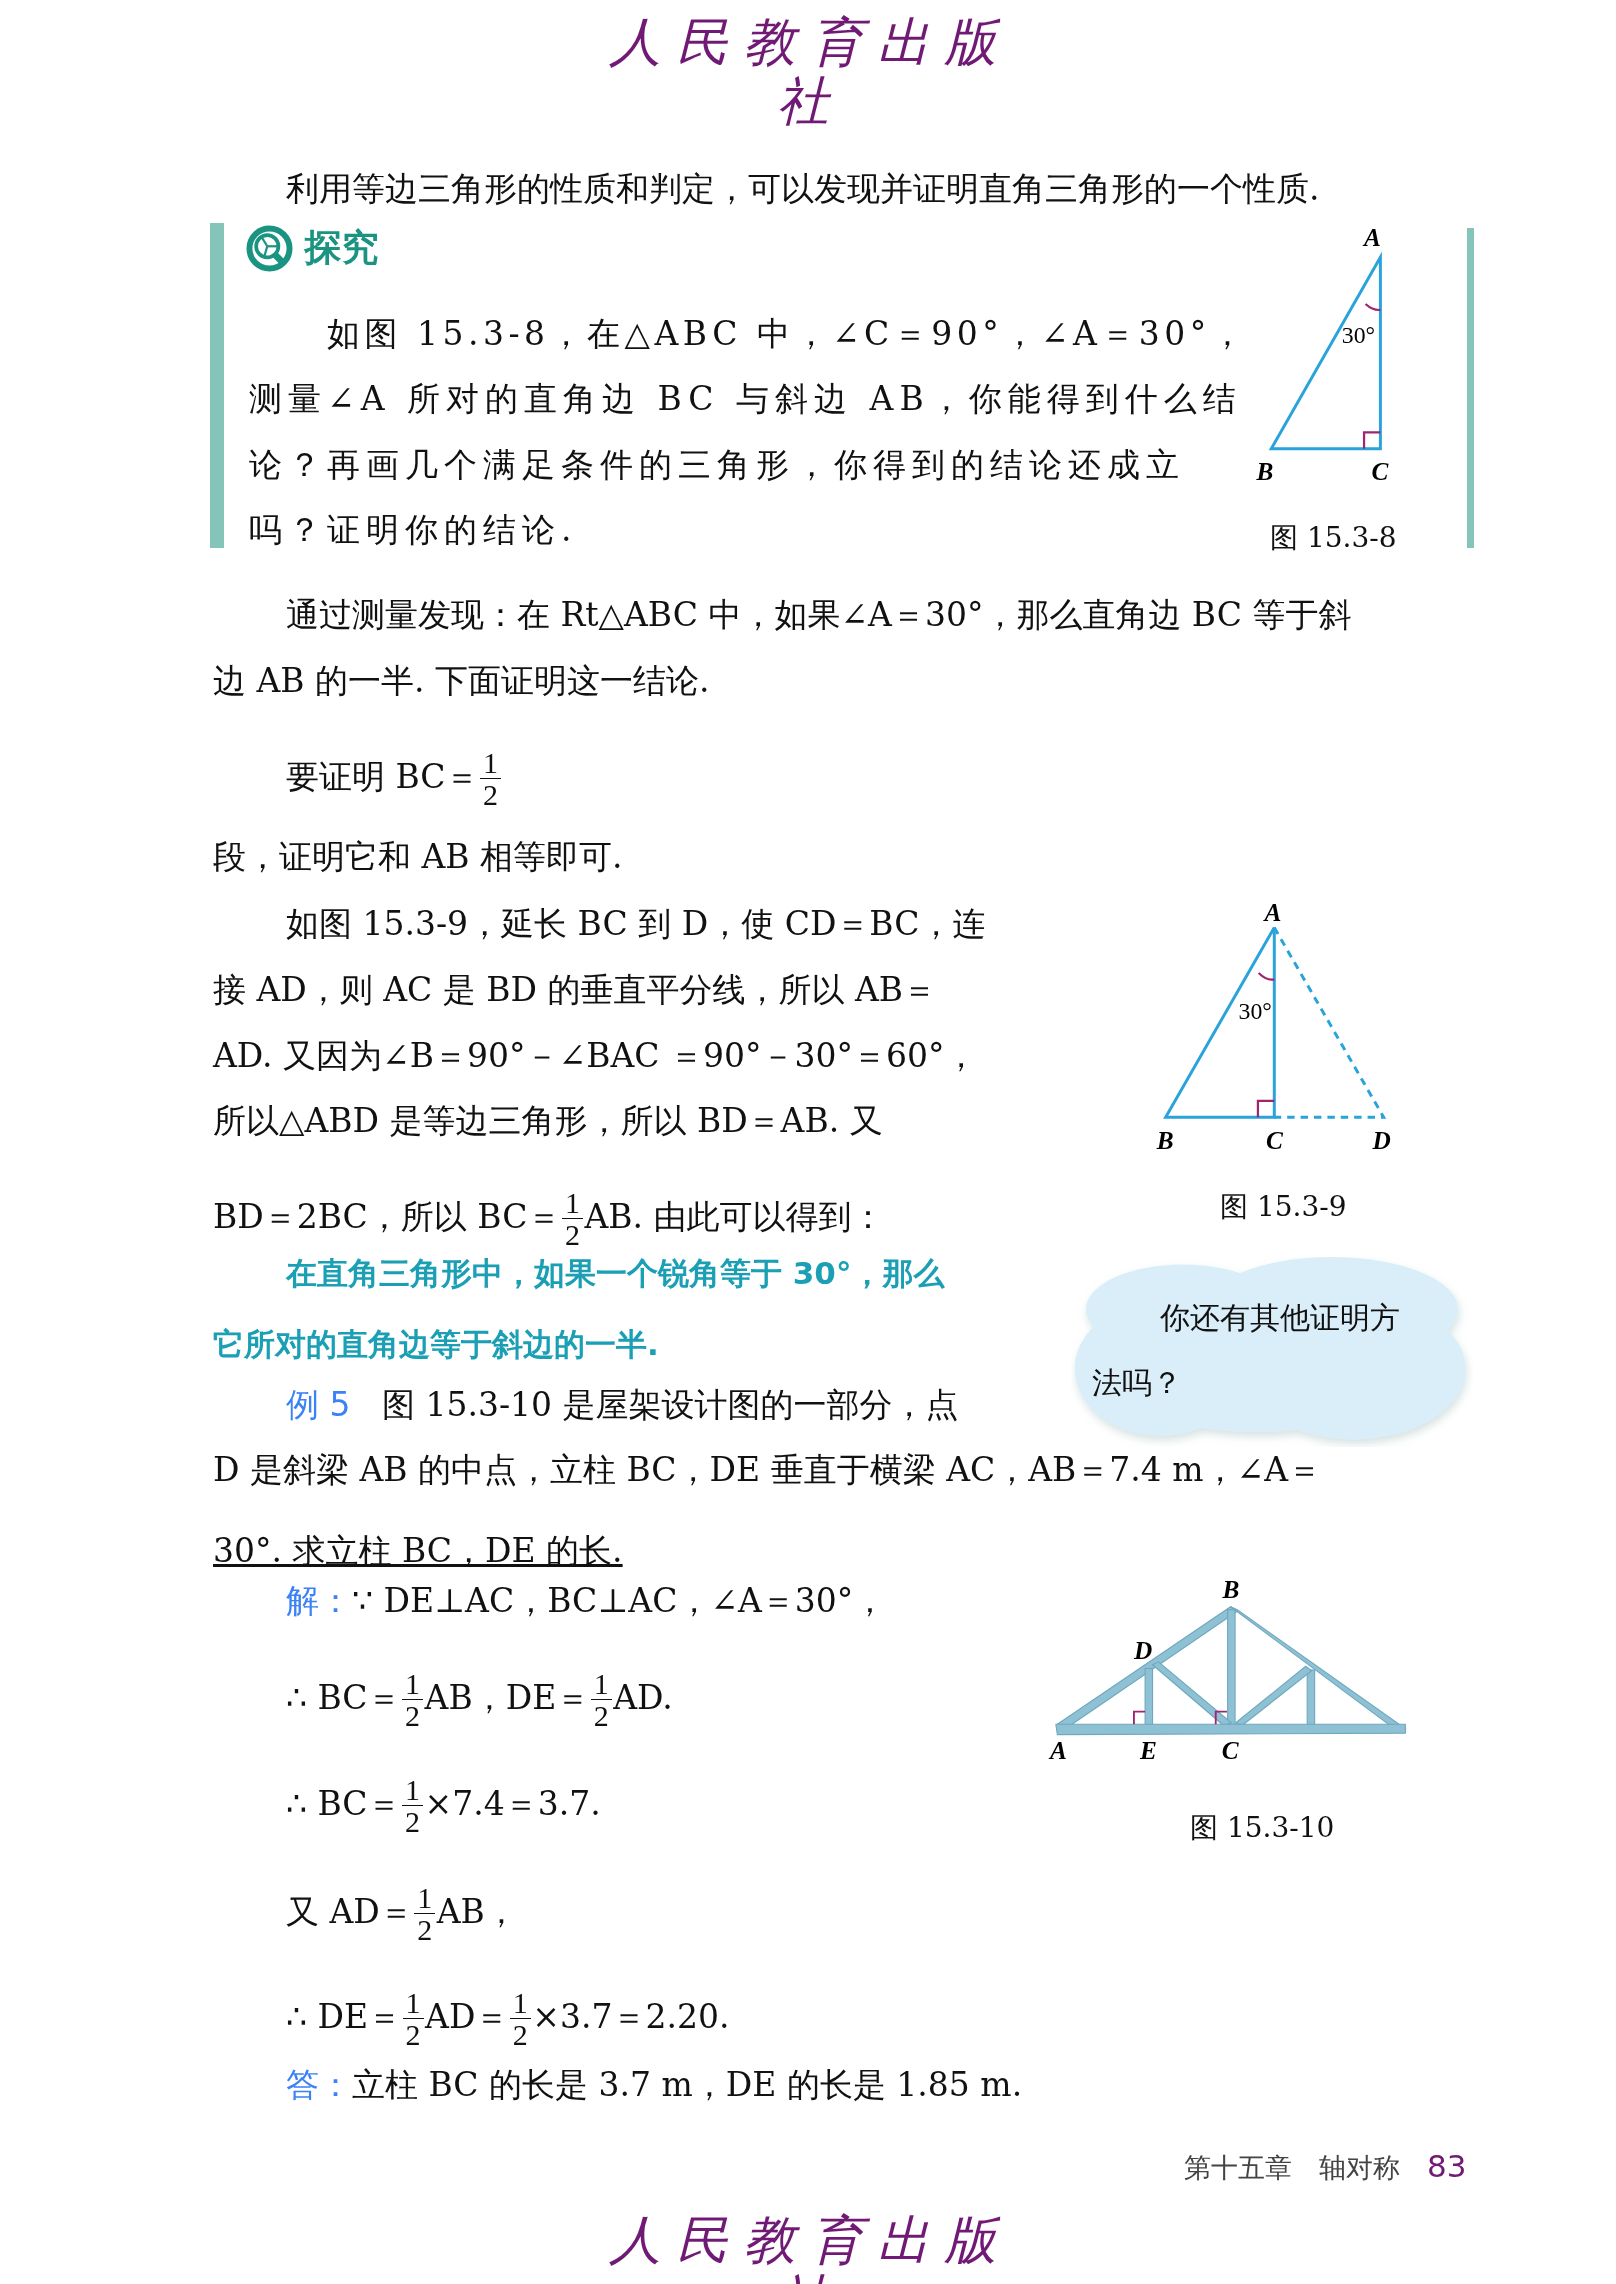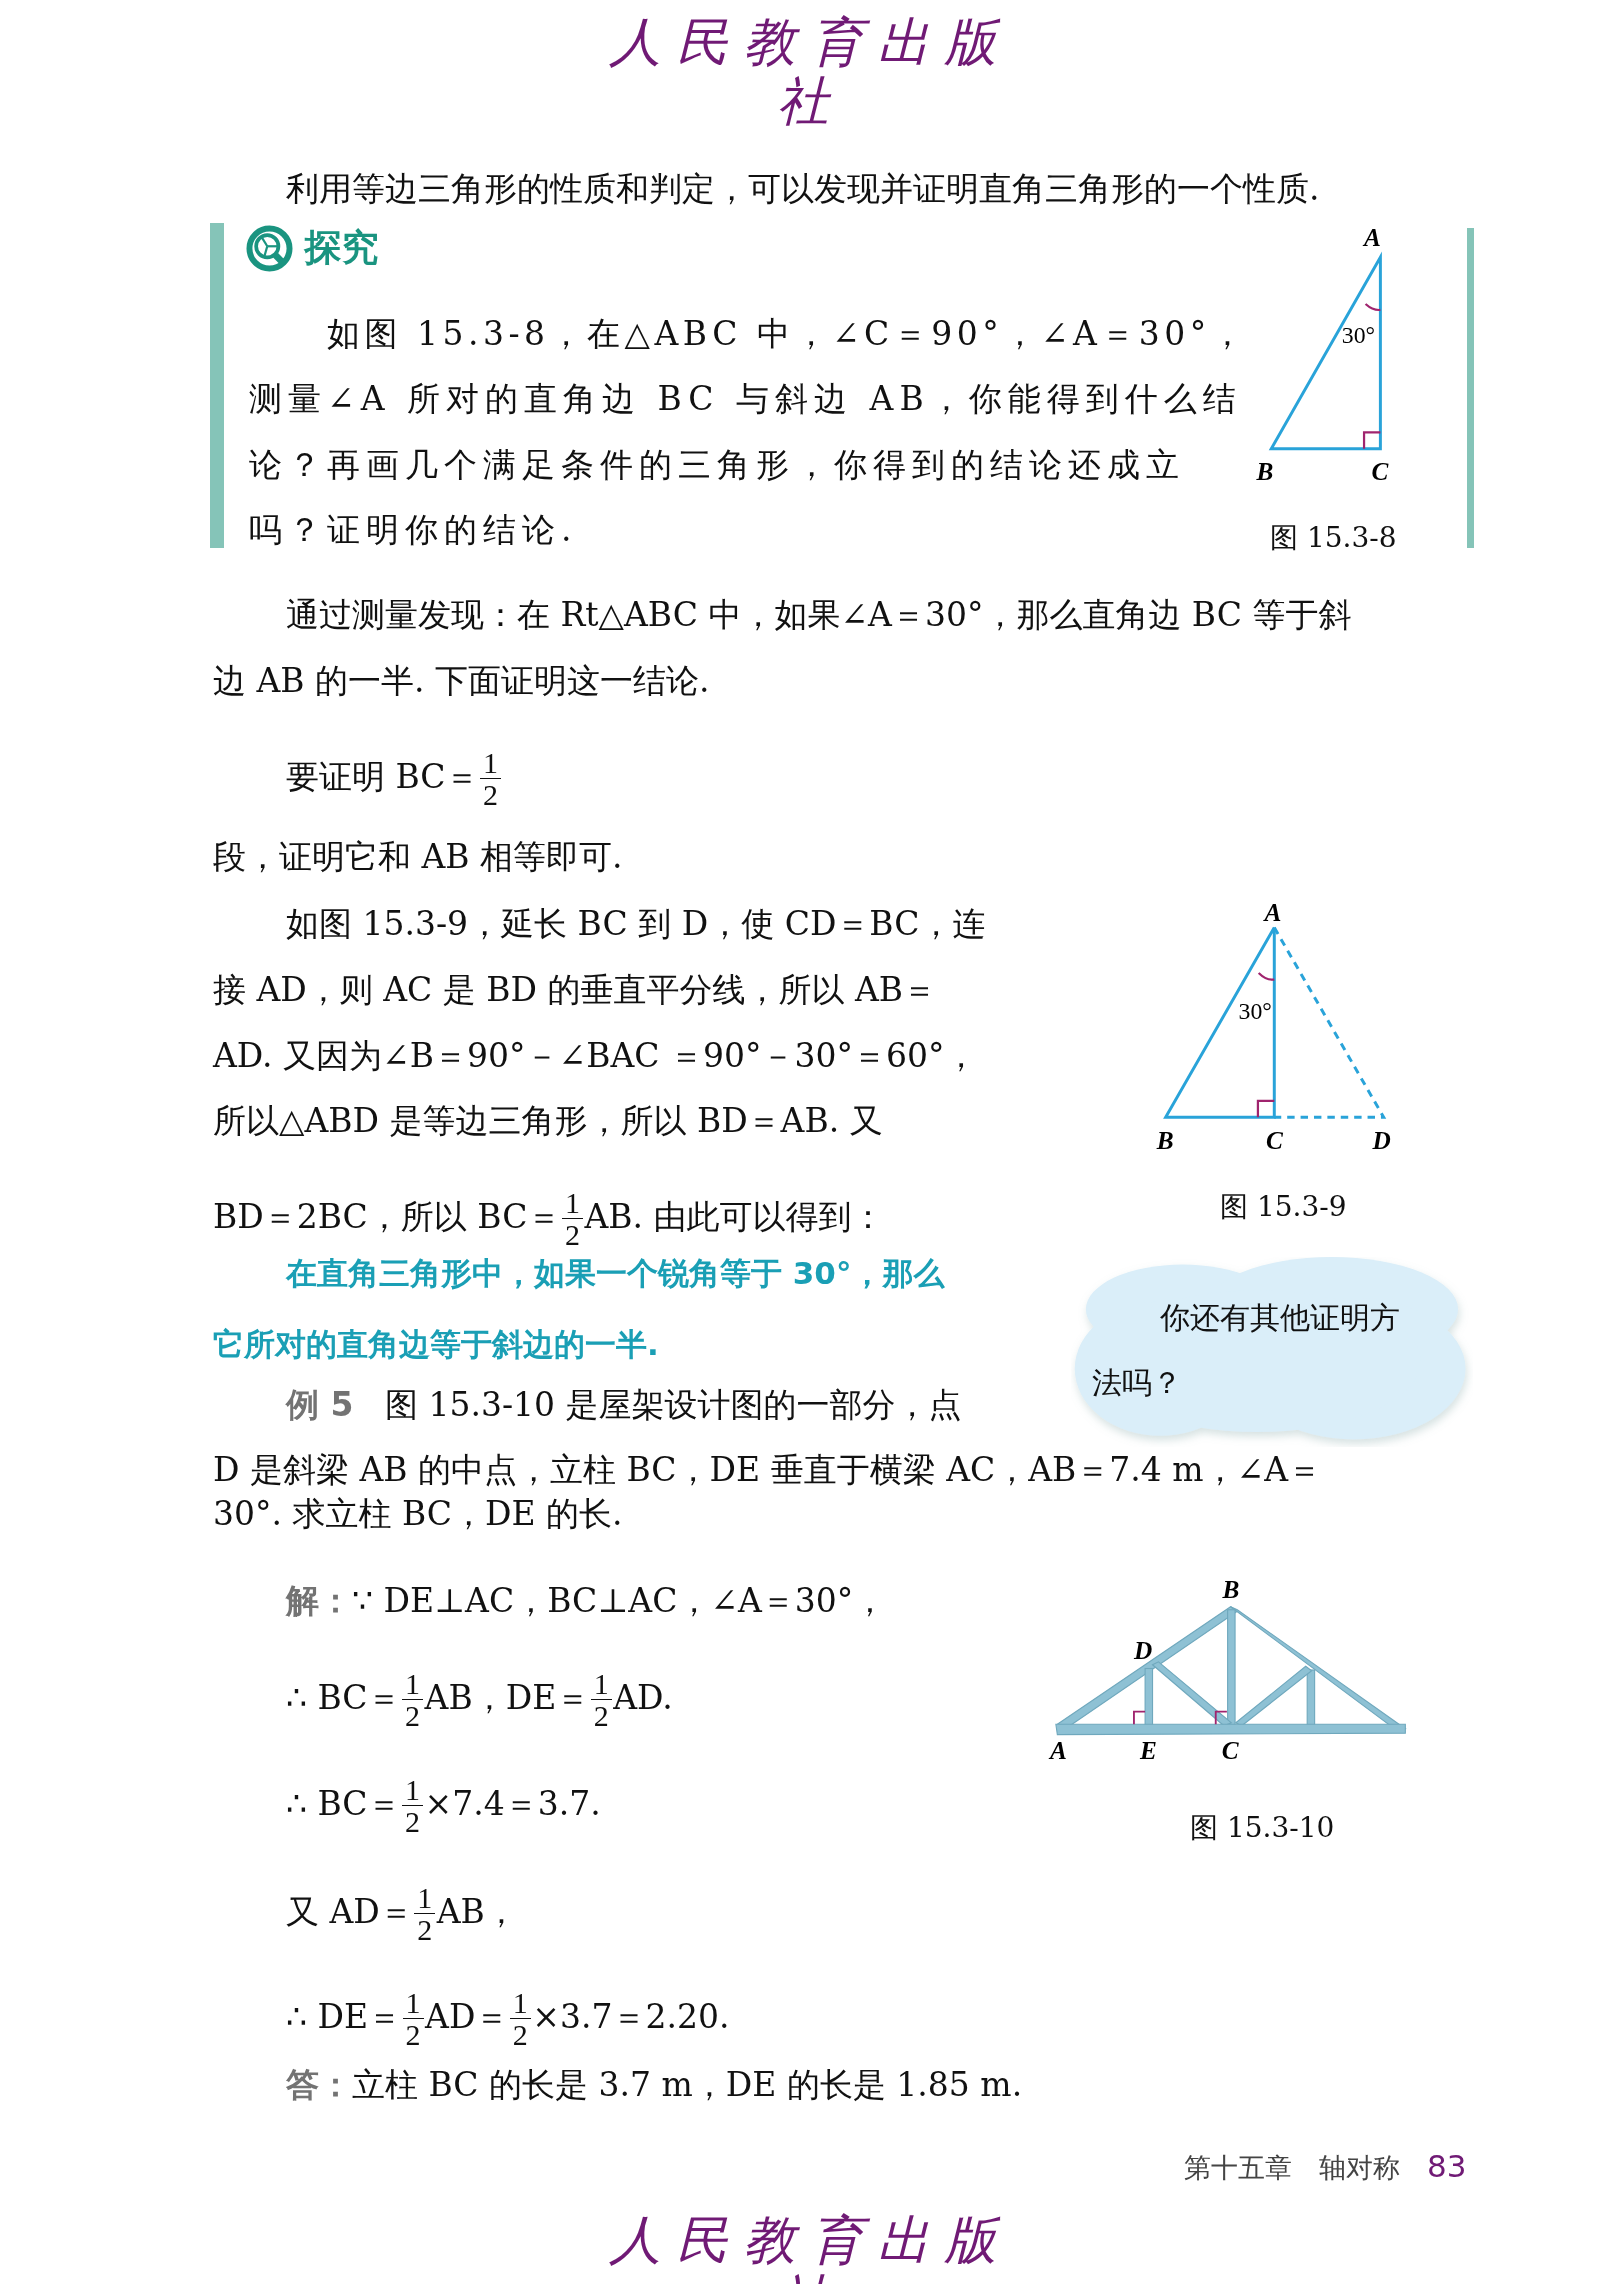--- a/index.html
+++ b/index.html
@@ -6,21 +6,21 @@
   body { width:1616px; height:2284px; position:relative; overflow:hidden;
          font-family:"DejaVu Serif","Liberation Serif",serif; color:#111; }
   .logo { position:absolute; left:591px; width:439px; text-align:center;
           font-family:"DejaVu Serif",serif; font-style:italic; font-size:52px;
           color:#701a75; letter-spacing:15px; line-height:59px; }
   .line { position:absolute; font-size:33px; line-height:45px; white-space:nowrap; }
   .frac { display:inline-block; vertical-align:middle; text-align:center;
           font-family:"Liberation Serif",serif; font-size:30px; line-height:31px; margin:0 1.5px; }
   .frac .num { display:block; border-bottom:1.5px solid #111; padding:0 3px; }
   .frac .den { display:block; }
-  .cyan { color:#737373; font-family:"DejaVu Sans",sans-serif; font-weight:bold; }
+  .cyan { color:#3b82f6; font-family:"DejaVu Sans",sans-serif; font-weight:normal; }
   .theorem { color:#1a9fb5; font-family:"DejaVu Sans",sans-serif; font-weight:bold; font-size:31px; }
   .box-bar { position:absolute; width:14px; background:#85c4b8; }
   .explore-title { position:absolute; left:245px; top:223px; display:flex; align-items:flex-end; }
   .explore-title .t { font-family:"DejaVu Sans",sans-serif; font-weight:bold; font-size:37px; color:#1a9480; margin-left:10.4px; }
   .fig-label { position:absolute; font-size:28px; white-space:nowrap; }
   svg.fig { position:absolute; overflow:visible; }
   svg text { font-family:"Liberation Serif",serif; font-style:italic; font-weight:bold; }
   .cloud { position:absolute; left:1071px; top:1257px; width:402px; height:190px; }
   .cloud-text { position:absolute; font-size:30px; white-space:nowrap; font-family:"DejaVu Serif",serif; }
   .footer { position:absolute; left:1184px; top:2148px; font-size:27px; color:#444; white-space:nowrap; }
@@ -108,21 +108,21 @@
     <ellipse cx="250" cy="140" rx="220" ry="95"></ellipse>
   </g>
 </svg>
 <div class="cloud-text" style="left:1160px; top:1298px;">你还有其他证明方</div>
 <div class="cloud-text" style="left:1092px; top:1363px;">法吗？</div>
 
 <div class="line" style="left:286px; top:1382px;">
   <span class="cyan">例 5</span>&nbsp;&nbsp;&nbsp;<span>图 15.3-10 是屋架设计图的一部分，点</span>
 </div>
 <div class="line" style="left:213px; top:1447px;">D 是斜梁 AB 的中点，立柱 BC，DE 垂直于横梁 AC，AB＝7.4 m，∠A＝</div>
-<div class="line" style="left:213px; top:1491px;">30°. 求立柱 BC，DE 的长.</div>
+<div class="line" style="left:213px; top:1528px;text-decoration:underline;">30°. 求立柱 BC，DE 的长.</div>
 
 <div class="line" style="left:286px; top:1578px;">
   <span class="cyan">解：</span><span>∵  DE⊥AC，BC⊥AC，∠A＝30°，</span>
 </div>
 <div class="line" style="left:286px; top:1668px;">
   <span>∴  BC＝</span><span class="frac"><span class="num">1</span><span class="den">2</span></span><span>AB，DE＝</span><span class="frac"><span class="num">1</span><span class="den">2</span></span><span>AD.</span>
 </div>
 <div class="line" style="left:286px; top:1774px;">
   <span>∴  BC＝</span><span class="frac"><span class="num">1</span><span class="den">2</span></span><span>×7.4＝3.7.</span>
 </div>

